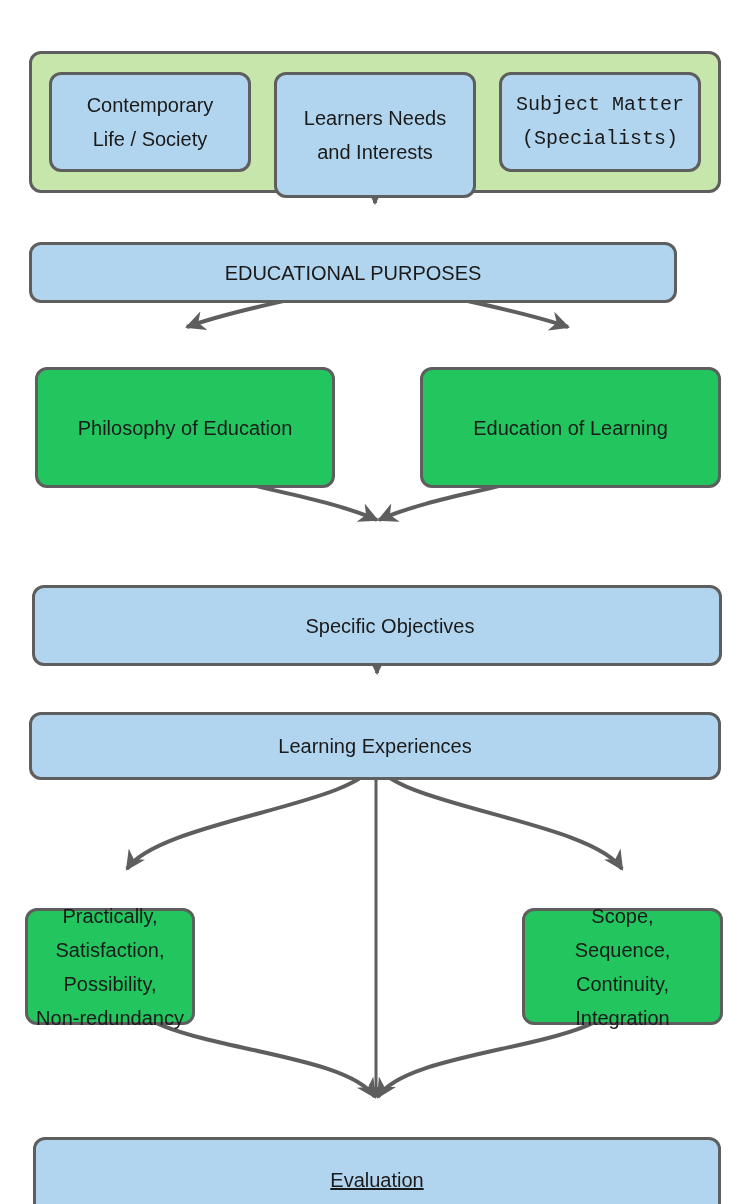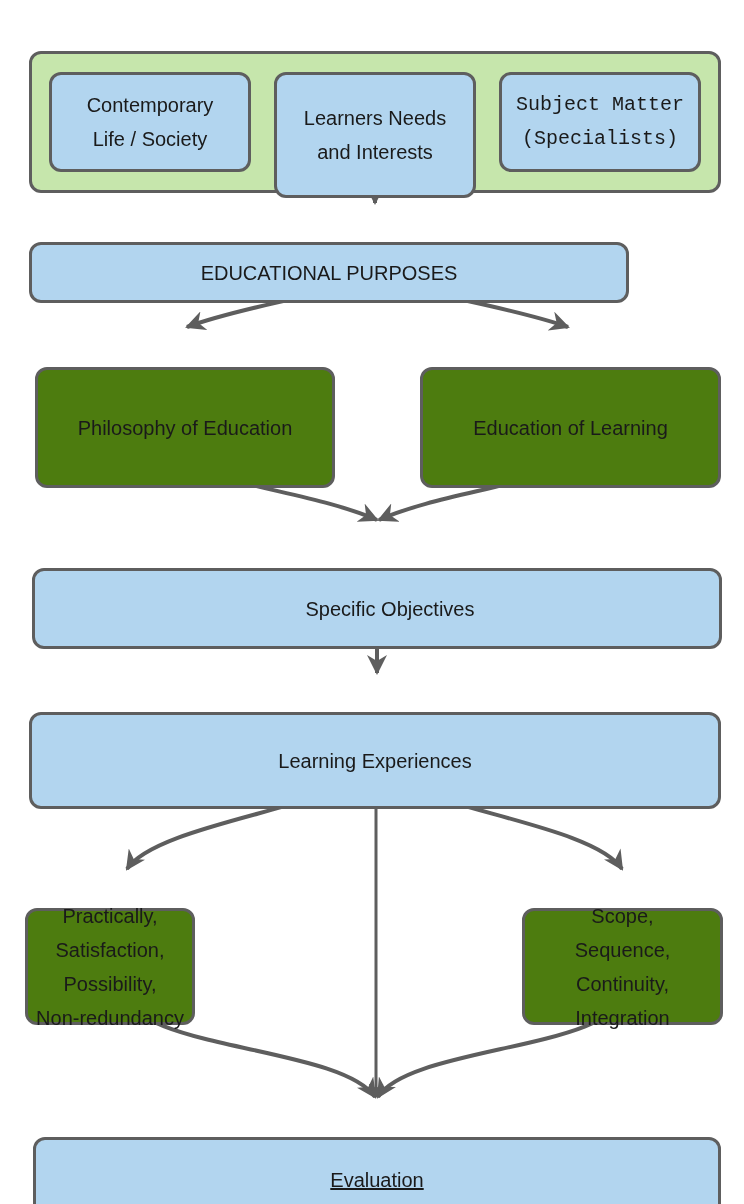--- a/index.html
+++ b/index.html
@@ -3,21 +3,21 @@
   <meta charset="utf-8">
   <style>
     html, body { margin: 0; padding: 0; background: #ffffff; }
     body { width: 744px; height: 1204px; position: relative; overflow: hidden;
            font-family: "Liberation Sans", sans-serif; color: #1a1a1a; }
     svg.edges { position: absolute; left: 0; top: 0; width: 744px; height: 1204px; pointer-events: none; }
     .node { position: absolute; box-sizing: border-box; border: 3px solid #5e5e5e; border-radius: 12px;
             display: flex; align-items: center; justify-content: center; text-align: center;
             font-size: 20px; line-height: 34px; white-space: pre-line; margin-top: 36px; }
     .blue { background: #b2d5ef; }
-    .orange { background: #4d7c0f; }
+    .orange { background: #22c55e; }
     .green { background: #c6e6ac; }
     .caps { font-size: 20px; }
   </style>
 </head>
 <body>
 
 <svg class="edges" viewBox="0 0 744 1204">
   <defs>
     <marker id="ah" viewBox="0 0 10 10" refX="9" refY="5" markerWidth="5" markerHeight="5" orient="auto-start-reverse">
       <path d="M0,0 L10,5 L0,10 L3,5 Z" fill="#5e5e5e"></path>
@@ -43,28 +43,28 @@
 
 <div class="node green" style="left:29px; top:15px; width:692px; height:142px;"></div>
 
 <div class="node blue" style="left:49px; top:36px; width:202px; height:100px;">Contemporary
 Life / Society</div>
 <div class="node blue" style="left:274px; top:36px; width:202px; height:126px;">Learners Needs
 and Interests</div>
 <div class="node blue" style="left:499px; top:36px; width:202px; height:100px;font-family:Liberation Mono, monospace;">Subject Matter
 (Specialists)</div>
 
-<div class="node blue caps" style="left:29px; top:206px; width:600px; height:61px;">EDUCATIONAL PURPOSES</div>
+<div class="node blue caps" style="left:29px; top:206px; width:648px; height:61px;">EDUCATIONAL PURPOSES</div>
 
 <div class="node orange" style="left:35px; top:331px; width:300px; height:121px;">Philosophy of Education</div>
 <div class="node orange" style="left:420px; top:331px; width:301px; height:121px;">Education of Learning</div>
 
-<div class="node blue" style="left:32px; top:532px; width:690px; height:81px;padding-left:26px;">Specific Objectives</div>
+<div class="node blue" style="left:32px; top:549px; width:690px; height:81px;padding-left:26px;">Specific Objectives</div>
 
-<div class="node blue" style="left:29px; top:676px; width:692px; height:97px;">Learning Experiences</div>
+<div class="node blue" style="left:29px; top:676px; width:692px; height:68px;">Learning Experiences</div>
 
 <div class="node orange" style="left:25px; top:872px; width:170px; height:117px;">Practically,
 Satisfaction,
 Possibility,
 Non-redundancy</div>
 <div class="node orange" style="left:522px; top:872px; width:201px; height:117px;">Scope,
 Sequence,
 Continuity,
 Integration</div>
 

